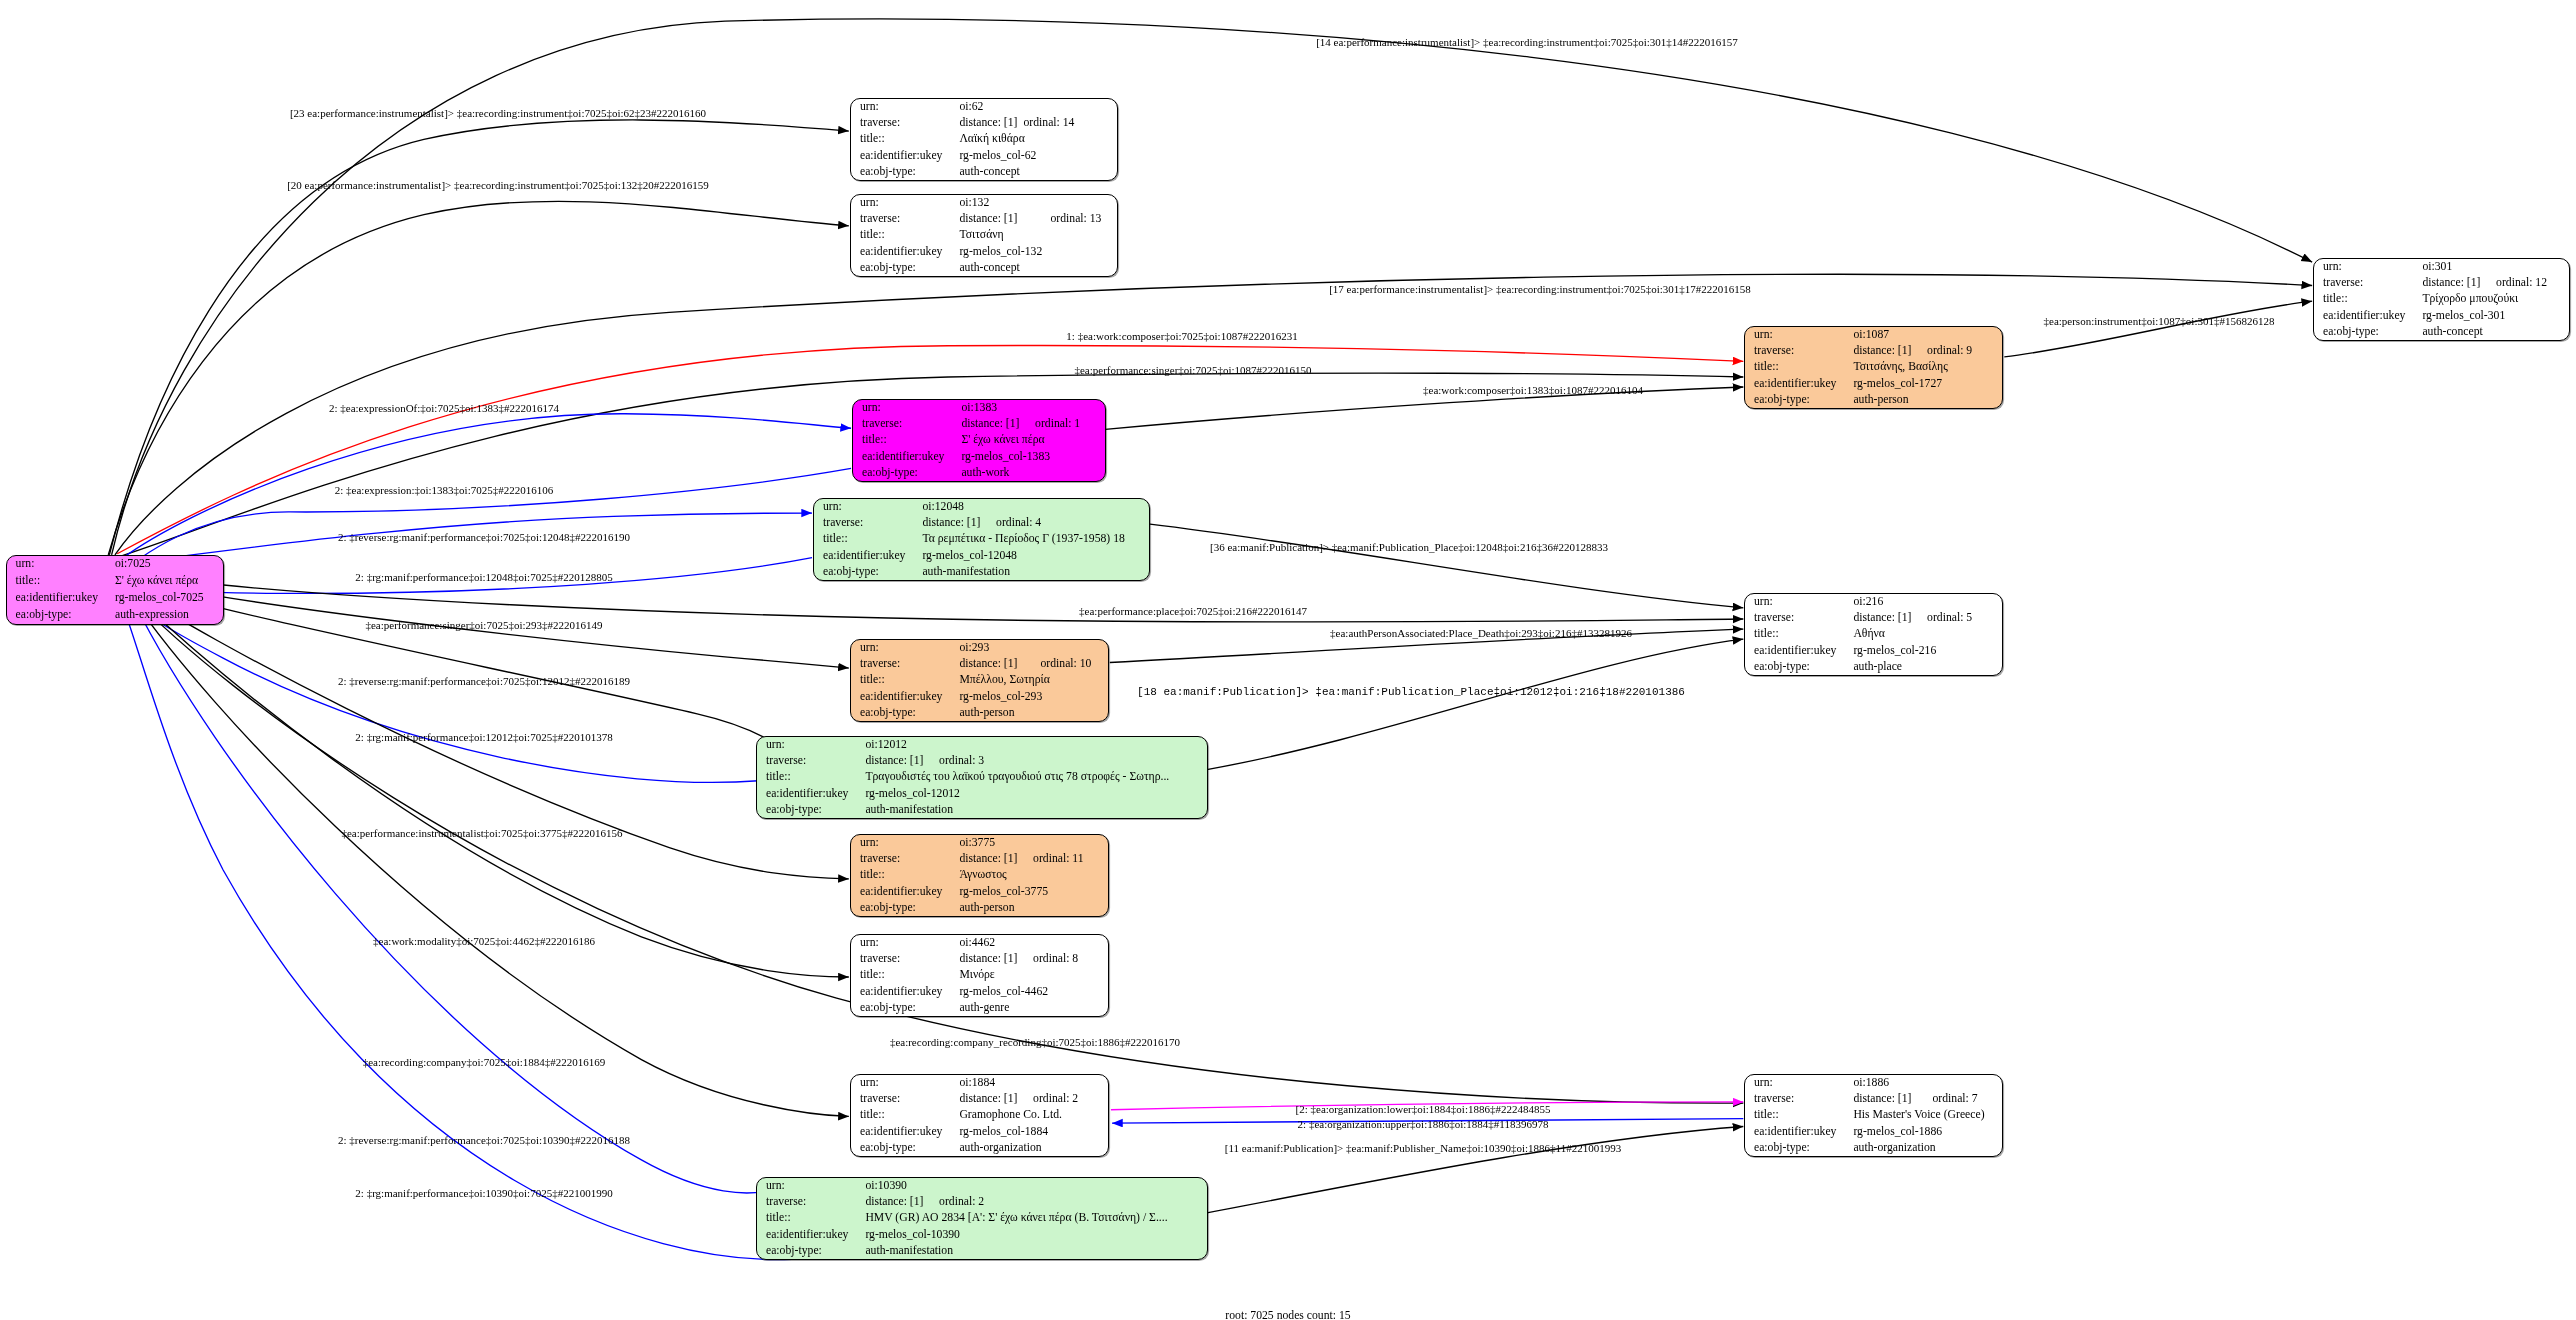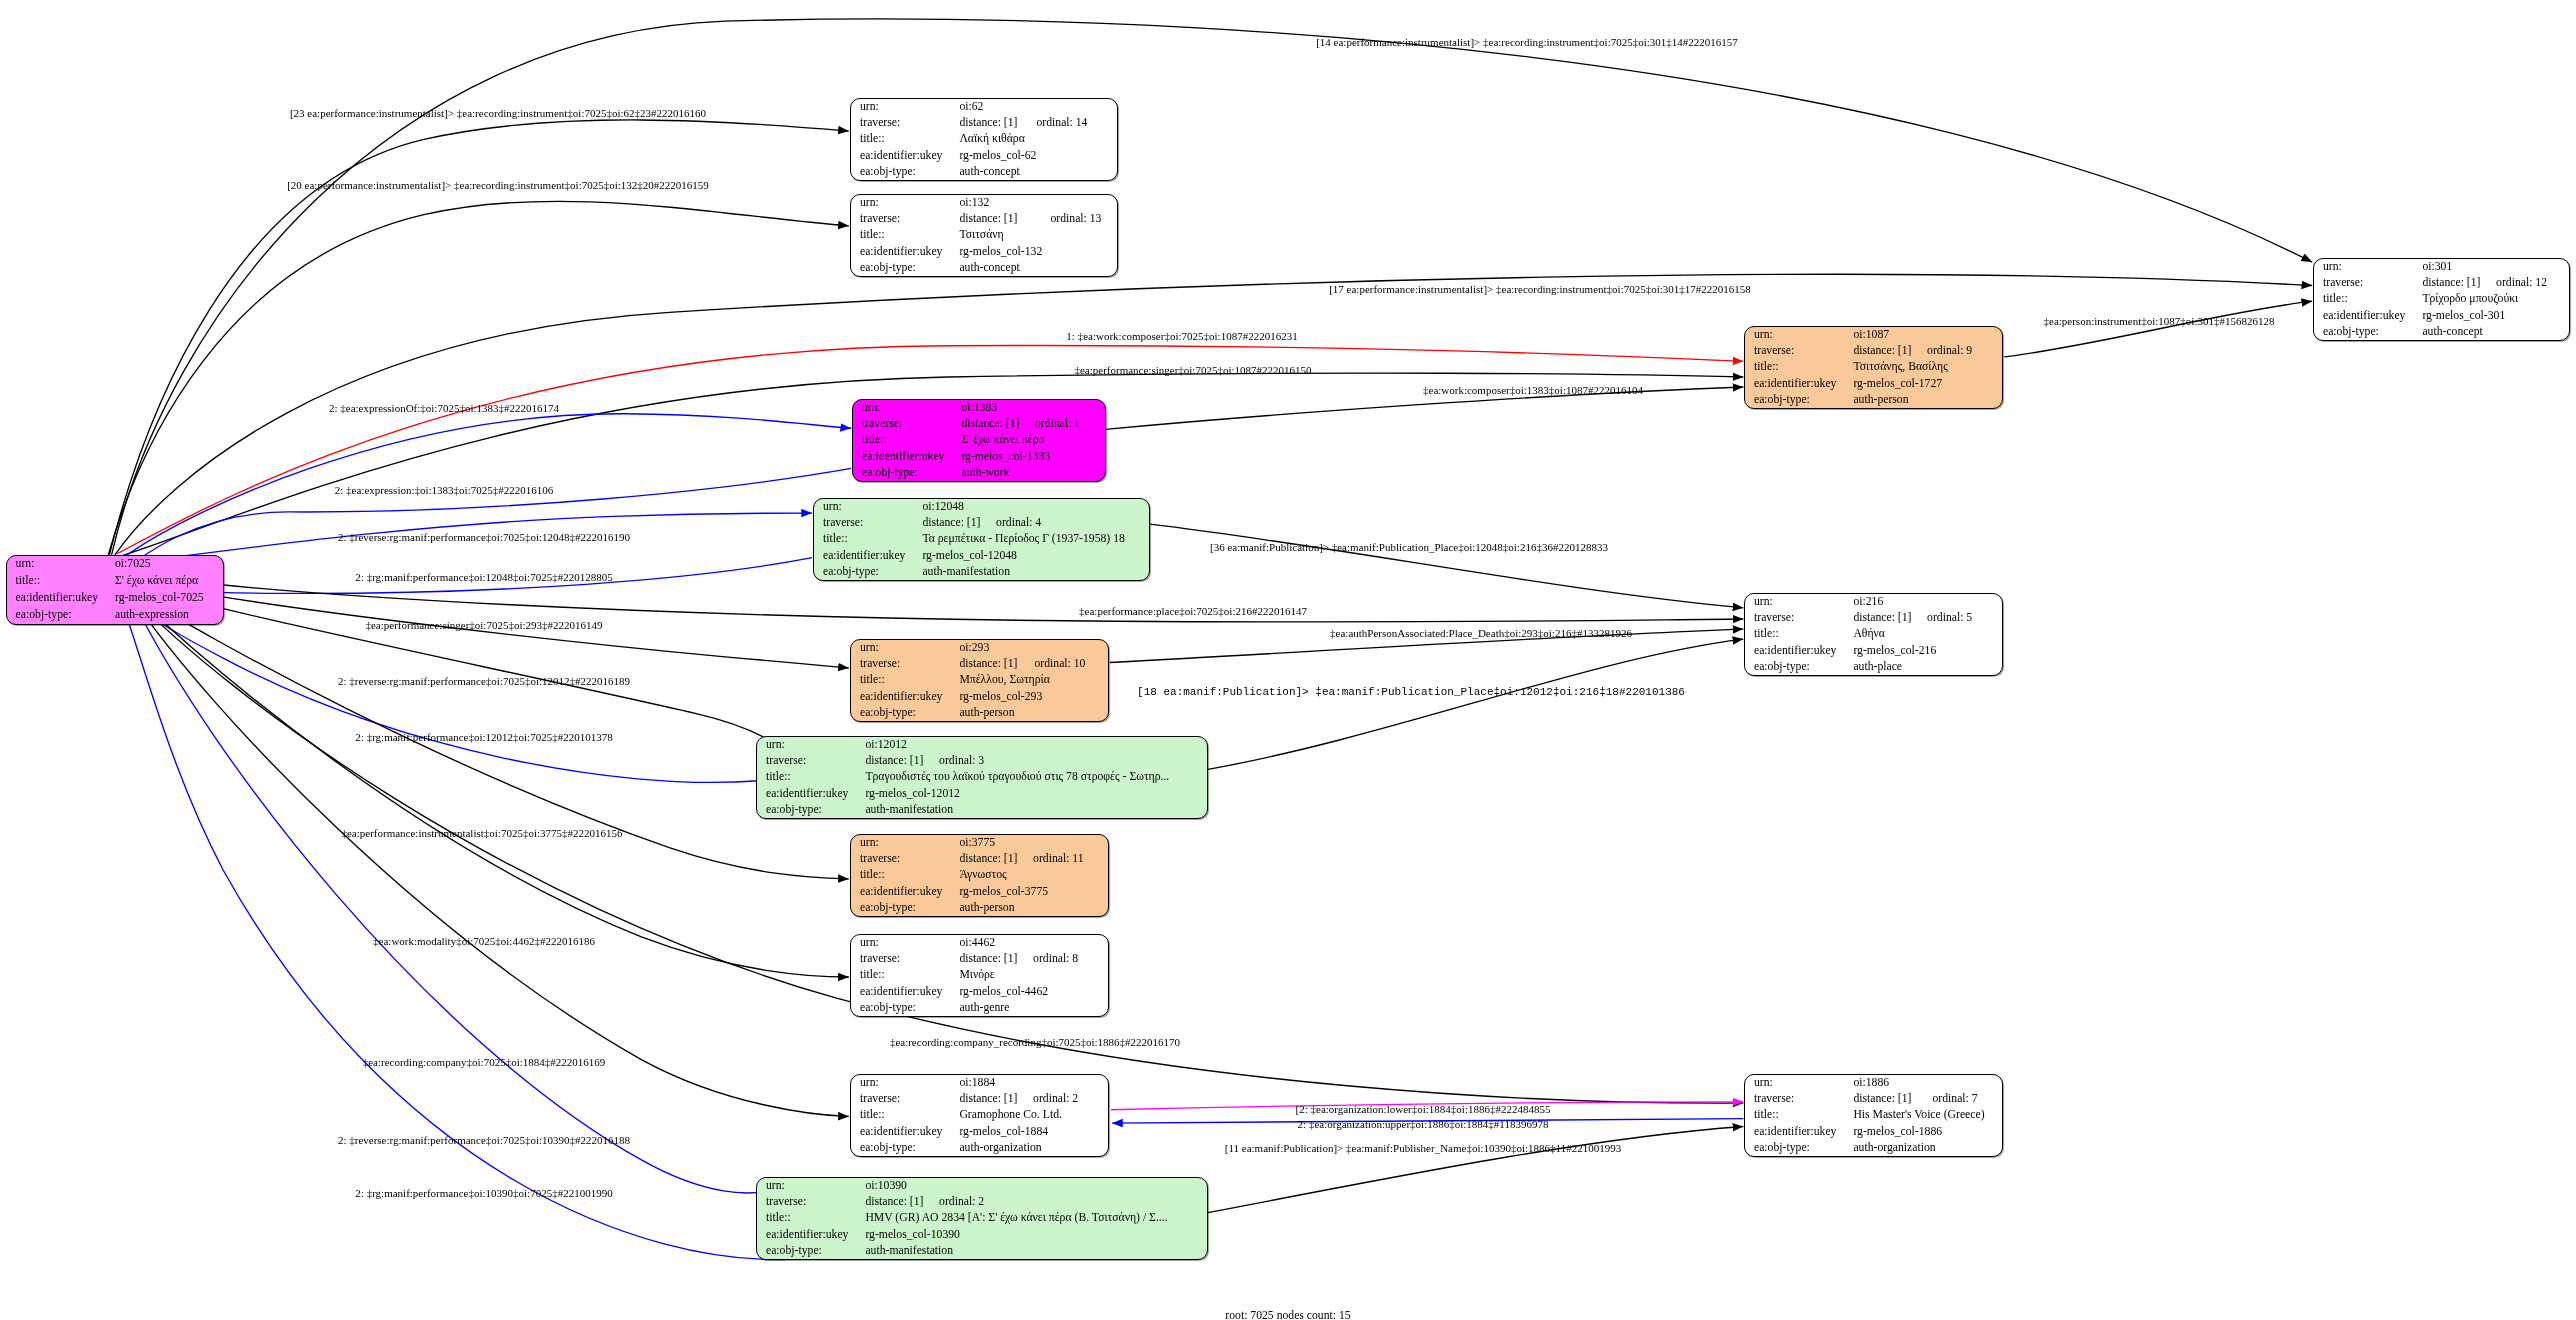--- a/index.html
+++ b/index.html
@@ -127,21 +127,21 @@
       </div>
       <div class="node fill-white" style="left: 850px; top: 98px; width: 268px; height: 83px;">
         <table>
           <tbody>
             <tr>
               <td class="k">urn:</td>
               <td class="v">oi:62</td>
             </tr>
             <tr>
               <td class="k">traverse:</td>
-              <td class="v"><span>distance: [1]</span><span class="ordcell" style="padding-left:19px">ordinal: 14</span></td>
+              <td class="v"><span>distance: [1]</span><span class="ordcell" style="padding-left:6px">ordinal: 14</span></td>
             </tr>
             <tr>
               <td class="k">title::</td>
               <td class="v">Λαϊκή κιθάρα</td>
             </tr>
             <tr>
               <td class="k">ea:identifier:ukey</td>
               <td class="v">rg-melos_col-62</td>
             </tr>
             <tr>
@@ -309,21 +309,21 @@
       </div>
       <div class="node fill-orange" style="left: 850px; top: 639px; width: 259px; height: 83px;">
         <table>
           <tbody>
             <tr>
               <td class="k">urn:</td>
               <td class="v">oi:293</td>
             </tr>
             <tr>
               <td class="k">traverse:</td>
-              <td class="v"><span>distance: [1]</span><span class="ordcell" style="padding-left:17px">ordinal: 10</span></td>
+              <td class="v"><span>distance: [1]</span><span class="ordcell" style="padding-left:23px">ordinal: 10</span></td>
             </tr>
             <tr>
               <td class="k">title::</td>
               <td class="v">Μπέλλου, Σωτηρία</td>
             </tr>
             <tr>
               <td class="k">ea:identifier:ukey</td>
               <td class="v">rg-melos_col-293</td>
             </tr>
             <tr>

